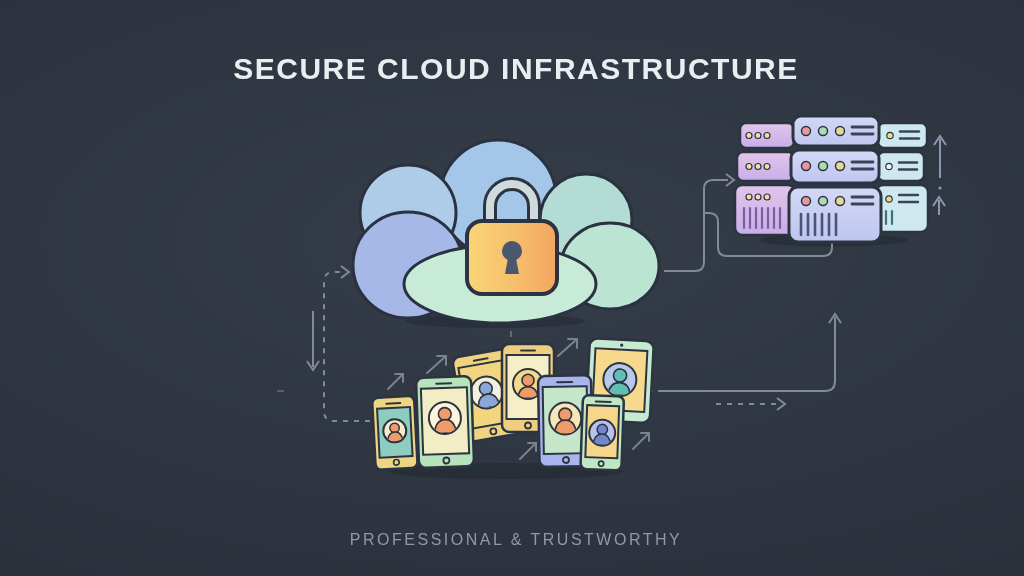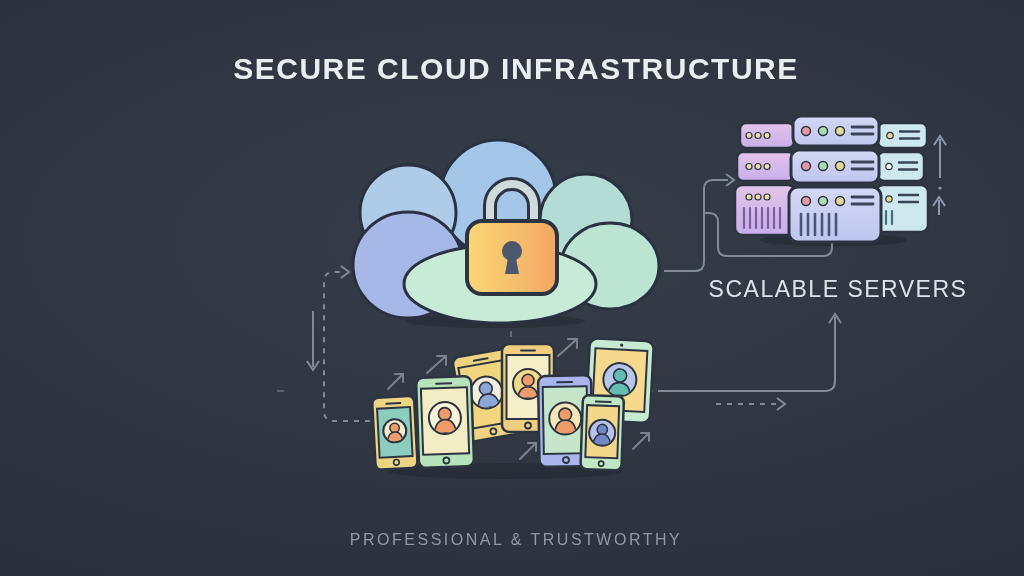--- a/index.html
+++ b/index.html
@@ -292,16 +292,15 @@
     <g stroke="#8b96a2" stroke-width="2" fill="none" stroke-linecap="round" opacity="0.8">
       <path d="M388 389 L403 374 M395 374 L403 374 L403 382"></path>
       <path d="M427 373 L446 356 M437 356 L446 356 L446 365"></path>
       <path d="M558 356 L577 339 M568 339 L577 339 L577 348"></path>
       <path d="M520 459 L536 443 M528 443 L536 443 L536 451"></path>
       <path d="M633 449 L649 433 M641 433 L649 433 L649 441"></path>
     </g>
   </svg>
 
   <div class="txt title">SECURE CLOUD INFRASTRUCTURE</div>
-  <div class="txt servers-label">SCALABLE SERVERS</div>
   <div class="txt tagline">PROFESSIONAL &amp; TRUSTWORTHY</div>
 
 </div>
 
 </body></html>

